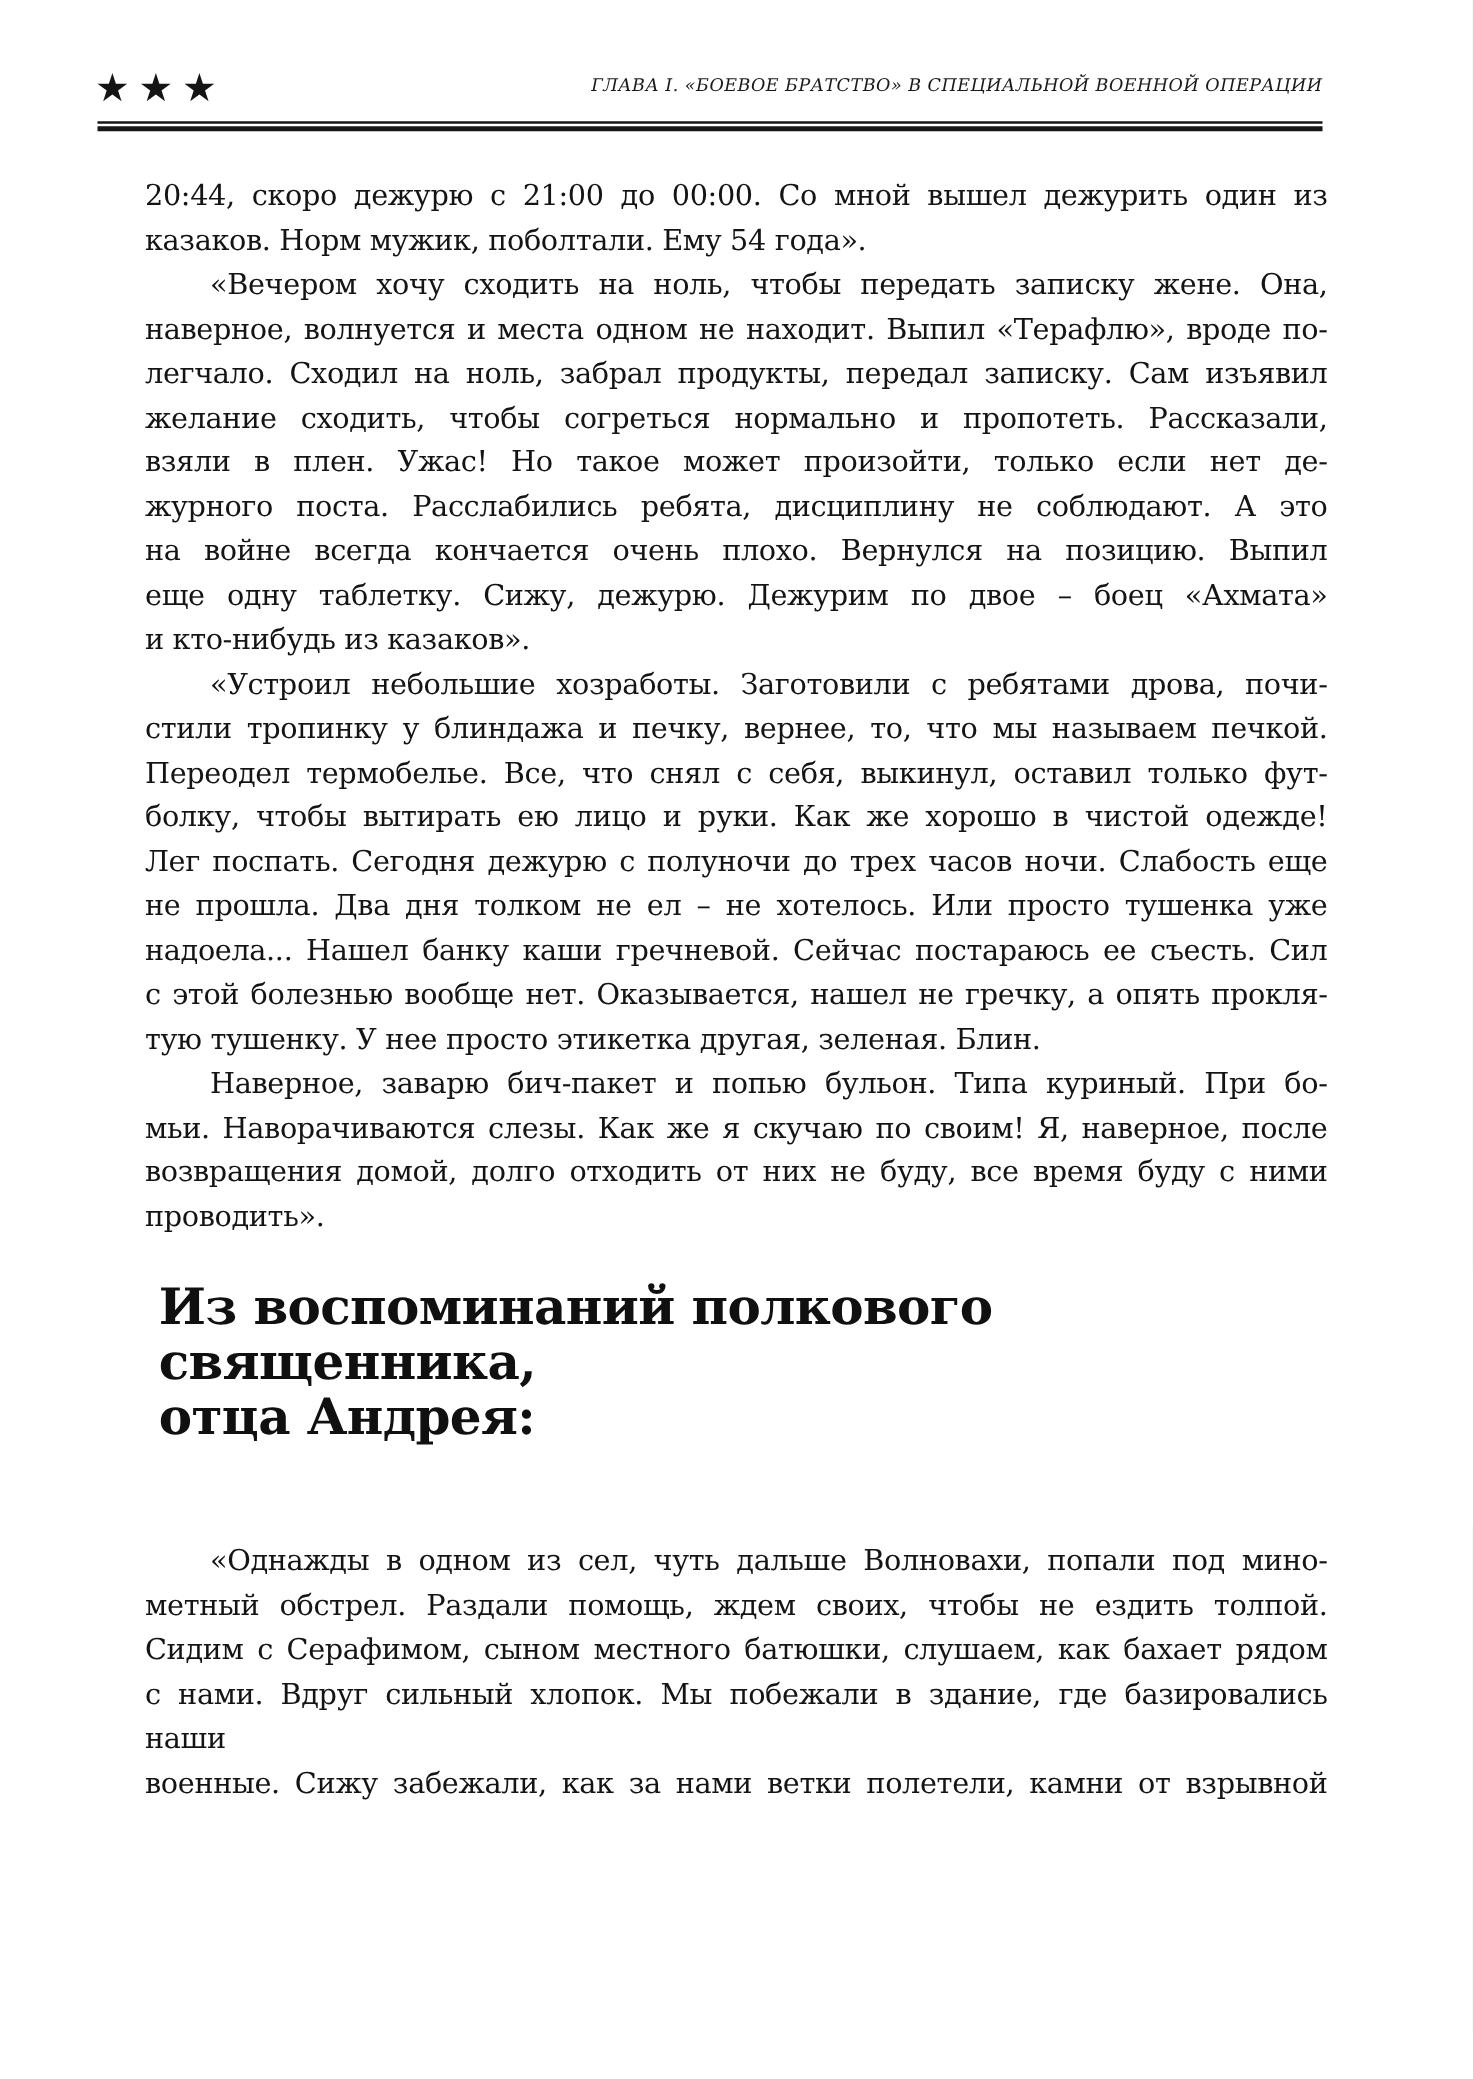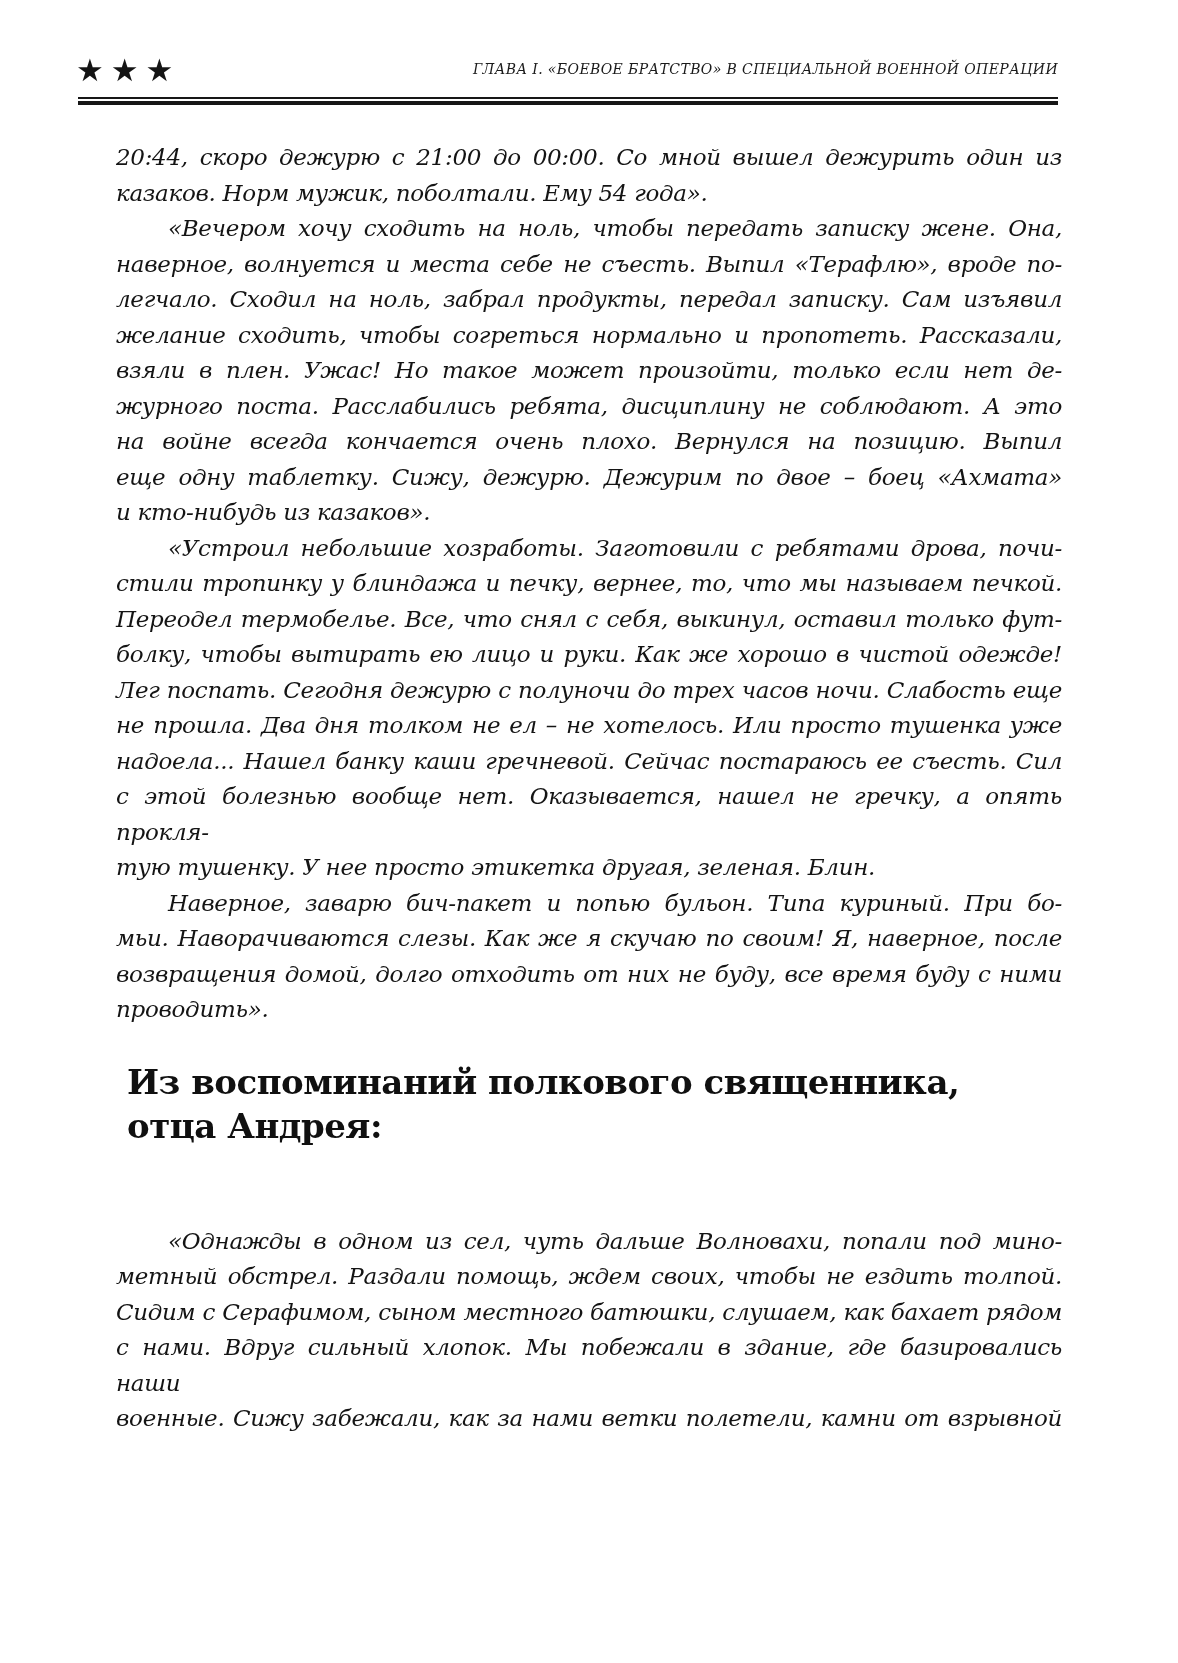--- a/index.html
+++ b/index.html
@@ -44,36 +44,35 @@
   
   .content {
     position: absolute;
     top: 140px;
     left: 116px;
     width: 946px;
   }
   .para { margin: 0; padding: 0; }
   .ln {
     display: block;
-    font-style: italic;
     font-size: 23px;
     line-height: 35.5px;
     letter-spacing: -0.3px;
     text-align: justify;
     text-align-last: justify;
     white-space: normal;
   }
   .ln.end { text-align-last: left; }
   .ln.ind { text-indent: 52px; }
   
   .section-heading {
     margin: 32px 0 0 11px;
     font-style: normal;
     font-weight: bold;
-    font-size: 34px;
+    font-size: 40px;
     line-height: 44px;
     letter-spacing: -0.5px;
     color: #101010;
   }
   .section-heading .hline { display: block; }
   .para.after-heading { margin-top: 76px; }
 </style>
 </head>
 <body>
 
@@ -87,21 +86,21 @@
 
   <main class="content">
 
     <p class="para">
       <span class="ln">20:44, скоро дежурю с 21:00 до 00:00. Со мной вышел дежурить один из</span>
       <span class="ln end">казаков. Норм мужик, поболтали. Ему 54 года».</span>
     </p>
 
     <p class="para">
       <span class="ln ind">«Вечером хочу сходить на ноль, чтобы передать записку жене. Она,</span>
-      <span class="ln">наверное, волнуется и места себе не съесть. Выпил «Терафлю», вроде по-</span>
+      <span class="ln">наверное, волнуется и места одном не находит. Выпил «Терафлю», вроде по-</span>
       <span class="ln">легчало. Сходил на ноль, забрал продукты, передал записку. Сам изъявил</span>
       <span class="ln">желание сходить, чтобы согреться нормально и пропотеть. Рассказали,</span>
       <span class="ln">взяли в плен. Ужас! Но такое может произойти, только если нет де-</span>
       <span class="ln">журного поста. Расслабились ребята, дисциплину не соблюдают. А это</span>
       <span class="ln">на войне всегда кончается очень плохо. Вернулся на позицию. Выпил</span>
       <span class="ln">еще одну таблетку. Сижу, дежурю. Дежурим по двое – боец «Ахмата»</span>
       <span class="ln end">и кто-нибудь из казаков».</span>
     </p>
 
     <p class="para">

